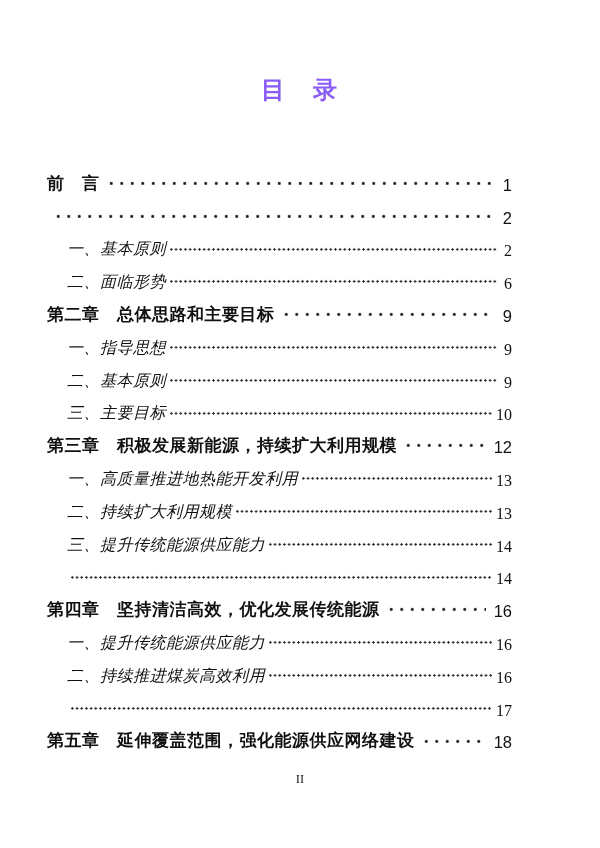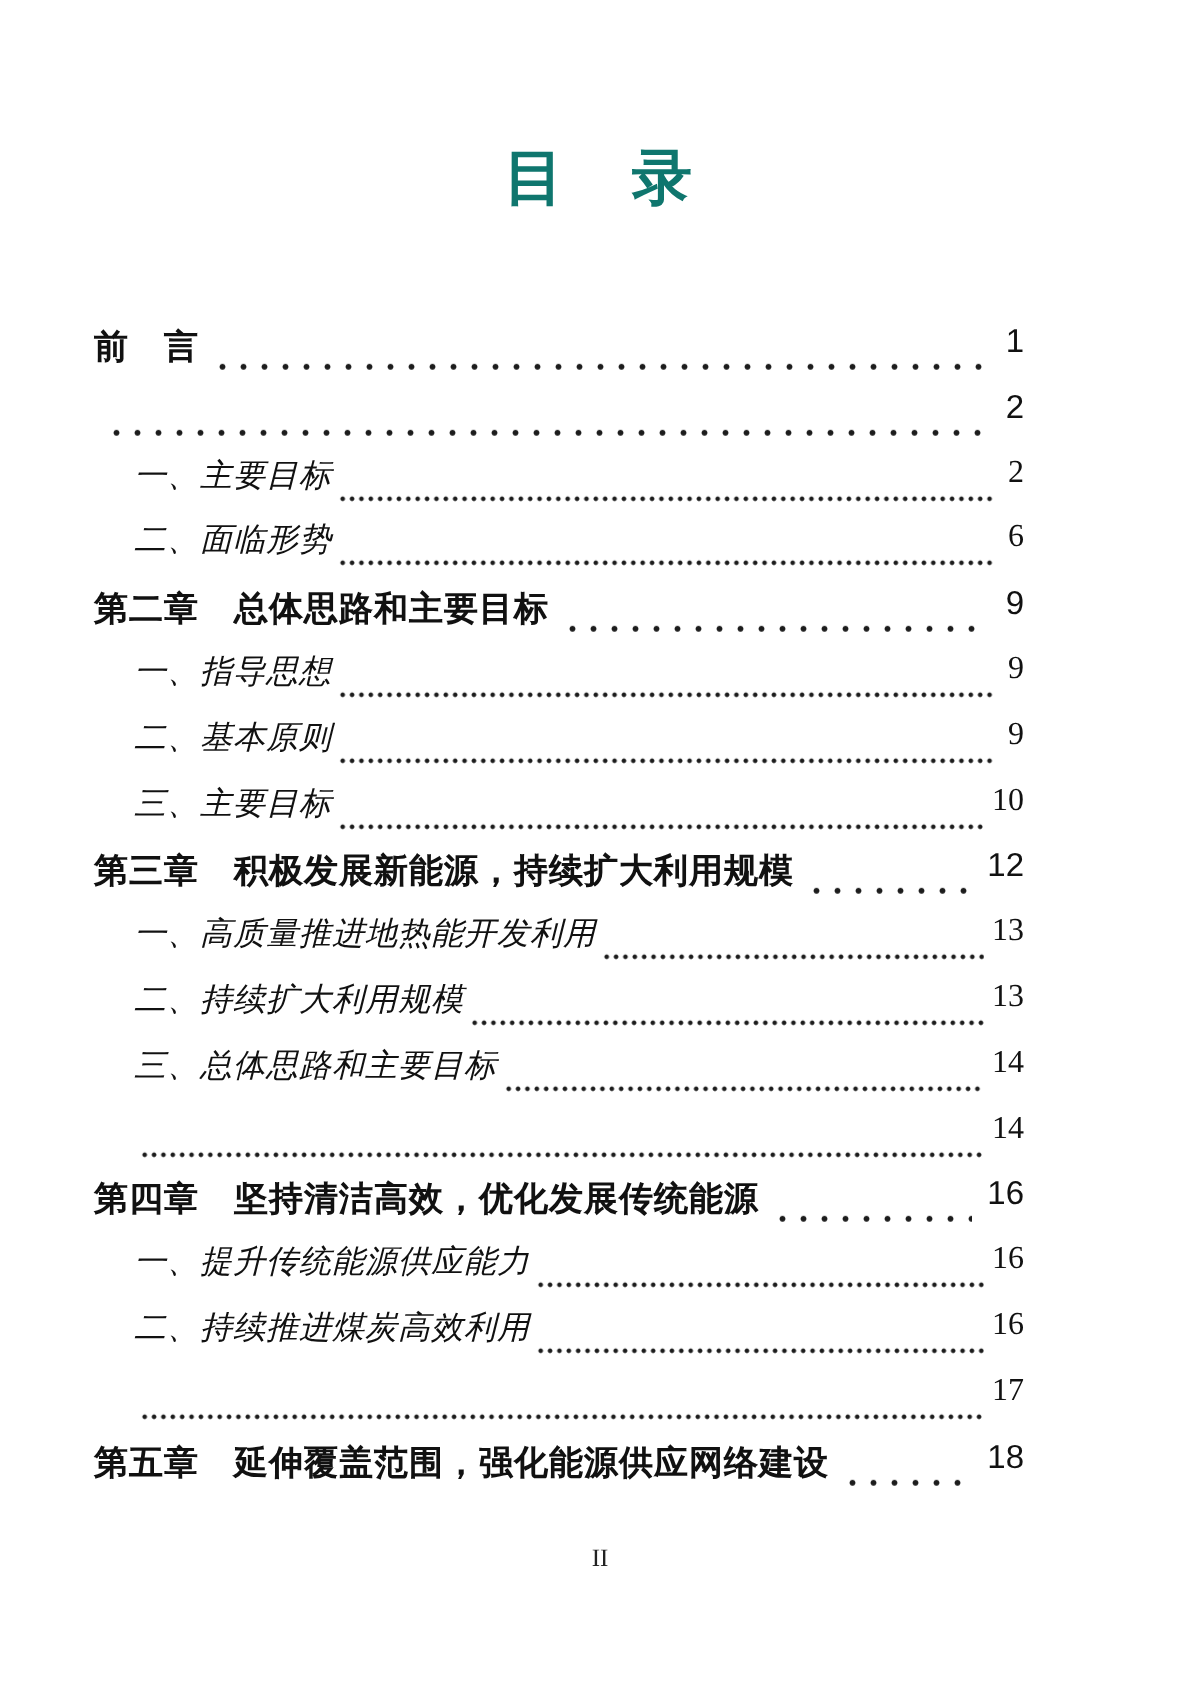--- a/index.html
+++ b/index.html
@@ -15,36 +15,36 @@
     color: #1a1a1a;
     font-family: "Liberation Sans", sans-serif;
     overflow: hidden;
   }
   .doc-title {
     position: absolute;
     top: 74px;
     left: 0;
     width: 100%;
     text-align: center;
-    font-size: 30px;
+    font-size: 24px;
     line-height: 32px;
     font-weight: bold;
     letter-spacing: 2px;
     white-space: pre;
-    color: #0f766e;
+    color: #8b5cf6;
   }
   .toc {
     position: absolute;
     top: 162px;
     left: 47px;
     width: 465px;
   }
   .toc-row {
     display: flex;
-    align-items: flex-start;
+    align-items: flex-end;
     height: 32.8px;
   }
   .toc-row .lbl {
     white-space: pre;
     flex: 0 0 auto;
   }
   .toc-row.chapter .lbl {
     font-family: "Liberation Sans", sans-serif;
     font-weight: bold;
     font-size: 17px;
@@ -115,21 +115,21 @@
       <div class="toc-row chapter">
         <span class="lbl">前　言</span>
         <span class="leader"></span>
         <span class="pg">1</span>
       </div>
       <div class="toc-row chapter">
         <span class="leader"></span>
         <span class="pg">2</span>
       </div>
       <div class="toc-row sub">
-        <span class="lbl">一、主要目标</span>
+        <span class="lbl">一、基本原则</span>
         <span class="leader"></span>
         <span class="pg">2</span>
       </div>
       <div class="toc-row sub">
         <span class="lbl">二、面临形势</span>
         <span class="leader"></span>
         <span class="pg">6</span>
       </div>
       <div class="toc-row chapter">
         <span class="lbl">第二章　总体思路和主要目标</span>
@@ -160,21 +160,21 @@
         <span class="lbl">一、高质量推进地热能开发利用</span>
         <span class="leader"></span>
         <span class="pg">13</span>
       </div>
       <div class="toc-row sub">
         <span class="lbl">二、持续扩大利用规模</span>
         <span class="leader"></span>
         <span class="pg">13</span>
       </div>
       <div class="toc-row sub">
-        <span class="lbl">三、总体思路和主要目标</span>
+        <span class="lbl">三、提升传统能源供应能力</span>
         <span class="leader"></span>
         <span class="pg">14</span>
       </div>
       <div class="toc-row sub">
         <span class="leader"></span>
         <span class="pg">14</span>
       </div>
       <div class="toc-row chapter">
         <span class="lbl">第四章　坚持清洁高效，优化发展传统能源</span>
         <span class="leader"></span>

